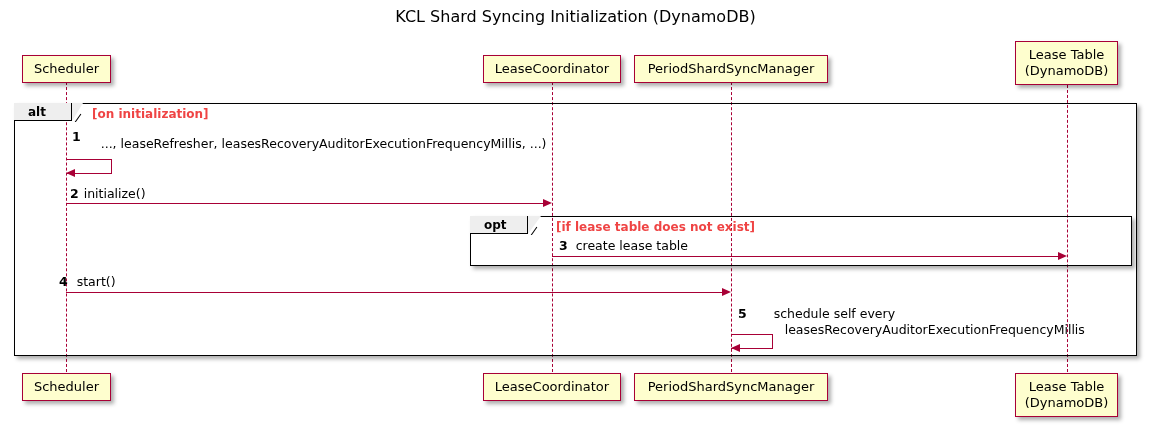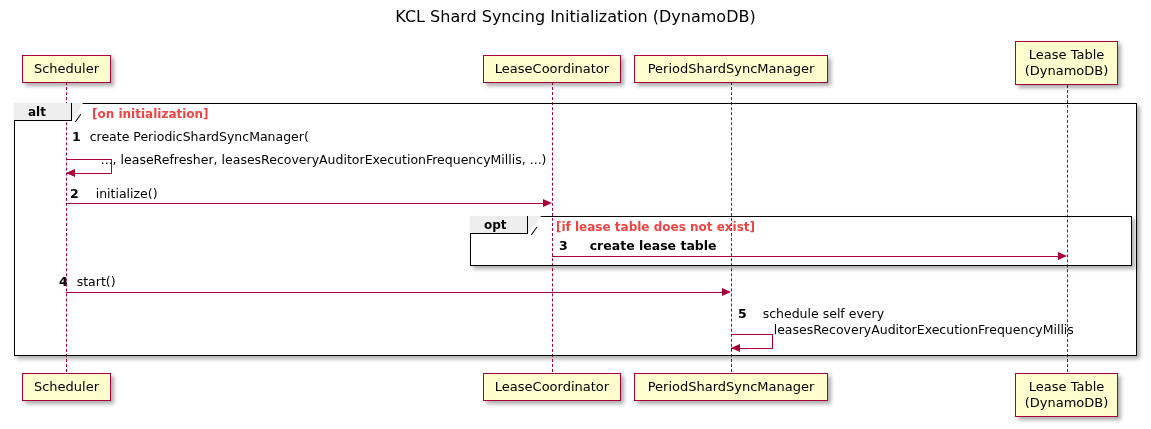--- a/index.html
+++ b/index.html
@@ -183,51 +183,50 @@
     <span>PeriodShardSyncManager</span>
   </div>
   <div class="participant" style="left:1015px; top:373px; width:103px; height:44px;">
     <span>Lease Table</span>
     <span>(DynamoDB)</span>
   </div>
 
   <div class="msg-label" style="left:72px; top:129px;">
     <span class="msg-num">1</span>
     <span style="display:inline-block; vertical-align:top; margin-left:5px;">
-      <span style="display:block;">create PeriodicShardSyncManager(</span>
       <span style="display:block; padding-left:11px;margin-top:7px;">..., leaseRefresher, leasesRecoveryAuditorExecutionFrequencyMillis, ...)</span>
     </span>
   </div>
   <div class="self-loop" style="left:66px; top:159px; width:46px; height:15px;"></div>
   <div class="arrow-head left" style="left:66px; top:169px;"></div>
 
   <div class="msg-label" style="left:70px; top:186px;">
     <span class="msg-num">2</span>
-    <span style="margin-left:13px;">initialize()</span>
+    <span style="margin-left:1px;">initialize()</span>
   </div>
   <div class="arrow-line" style="left:66px; top:203px; width:477px;"></div>
   <div class="arrow-head right" style="left:543px; top:198.5px;"></div>
 
   <div class="msg-label" style="left:559px; top:238px;">
     <span class="msg-num">3</span>
-    <span style="margin-left:18px;font-weight:bold;">create lease table</span>
+    <span style="margin-left:4px;">create lease table</span>
   </div>
   <div class="arrow-line" style="left:552px; top:256px; width:506px;"></div>
   <div class="arrow-head right" style="left:1058px; top:251.5px;"></div>
 
   <div class="msg-label" style="left:59px; top:274px;text-align:center;">
     <span class="msg-num">4</span>
     <span style="margin-left:5px;">start()</span>
   </div>
   <div class="arrow-line" style="left:66px; top:292px; width:656px;"></div>
   <div class="arrow-head right" style="left:722px; top:287.5px;"></div>
 
   <div class="msg-label" style="left:738px; top:306px;">
     <span class="msg-num">5</span>
-    <span style="display:inline-block; vertical-align:top; margin-left:12px;">
+    <span style="display:inline-block; vertical-align:top; margin-left:23px;">
       <span style="display:block;">schedule self every</span>
       <span style="display:block; padding-left:11px;">leasesRecoveryAuditorExecutionFrequencyMillis</span>
     </span>
   </div>
   <div class="self-loop" style="left:731px; top:334px; width:42px; height:15px;"></div>
   <div class="arrow-head left" style="left:731px; top:344px;"></div>
 
 </div>
 
 </body></html>

